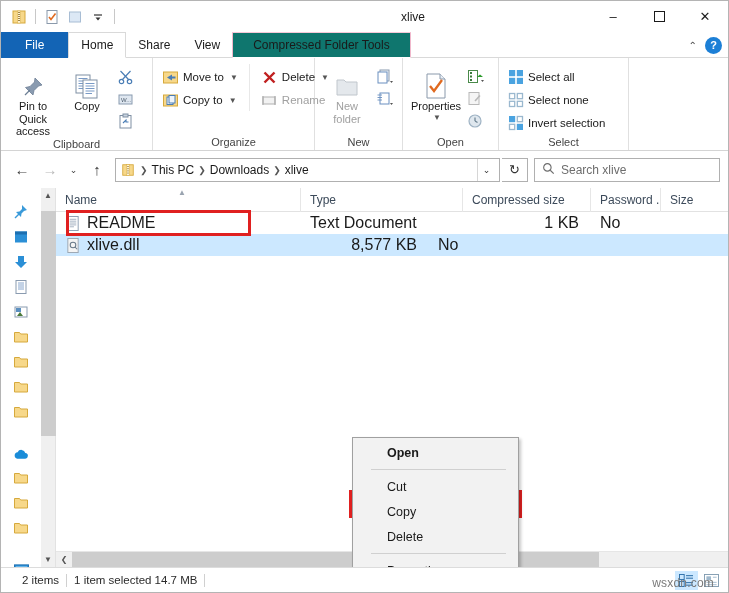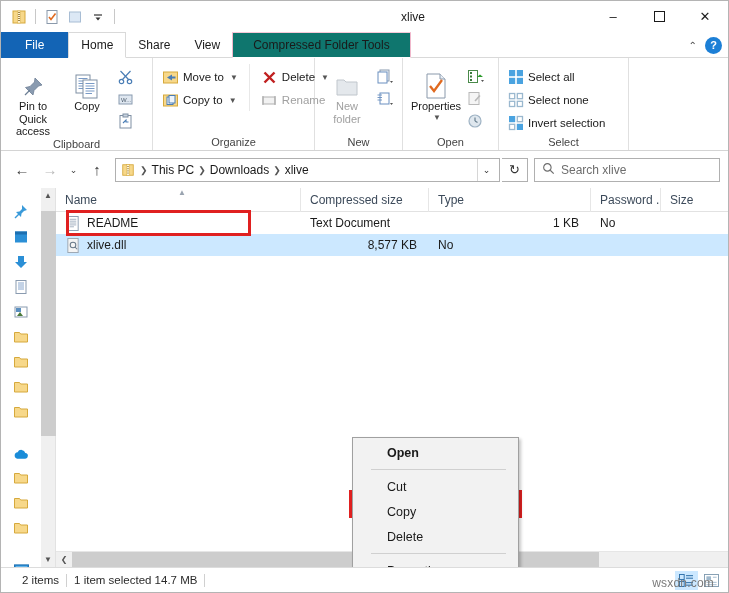--- a/index.html
+++ b/index.html
@@ -188,21 +188,21 @@
     border-bottom: 1px solid #e2e2e2; background: #fff; position: relative;
   }
   .col {
     font-size: 12px; color: #3c4a5a; padding-left: 9px;
     height: 24px; display: flex; align-items: center;
     border-right: 1px solid #e6e6e6; overflow: hidden; white-space: nowrap;
     position: relative;
   }
   .sort-ind { position: absolute; top: 0px; left: 50%; font-size: 8px; color: #9aa4b0; }
   .rows { flex: 1; position: relative; }
-  .row { height: 22px; display: flex; align-items: flex-end; font-size: 12px; color: #1a1a1a; }
+  .row { height: 22px; display: flex; align-items: flex-end; font-size: 16px; color: #1a1a1a; }
   .row.selected { background: #cce8ff; }
   .cell { height: 22px; display: flex; align-items: center; padding-left: 9px; white-space: nowrap; overflow: hidden; }
   .cell.num { justify-content: flex-end; padding-right: 12px; padding-left: 0; }
   .file-ico { width: 16px; height: 16px; margin-right: 6px; display: flex; align-items: center; justify-content: center; flex: 0 0 16px;}
 
   .hl-box {
     position: absolute; border: 3px solid #e02020; pointer-events: none; z-index: 40;
   }
 
   
@@ -675,25 +675,25 @@
       </div>
       <div class="vs-arrow">▼</div>
     </div>
 
     <div class="filelist">
       <div class="colheader">
         <div class="col" style="width:245px">
           <span class="sort-ind">▲</span>
           <span>Name</span>
         </div>
+        <div class="col" style="width:162px">
+          <span>Type</span>
+        </div>
         <div class="col" style="width:128px">
           <span>Compressed size</span>
-        </div>
-        <div class="col" style="width:162px">
-          <span>Type</span>
         </div>
         <div class="col" style="width:70px">
           <span>Password ...</span>
         </div>
         <div class="col" style="width:64px;border-right:none">
           <span>Size</span>
         </div>
       </div>
 
       <div class="rows">

